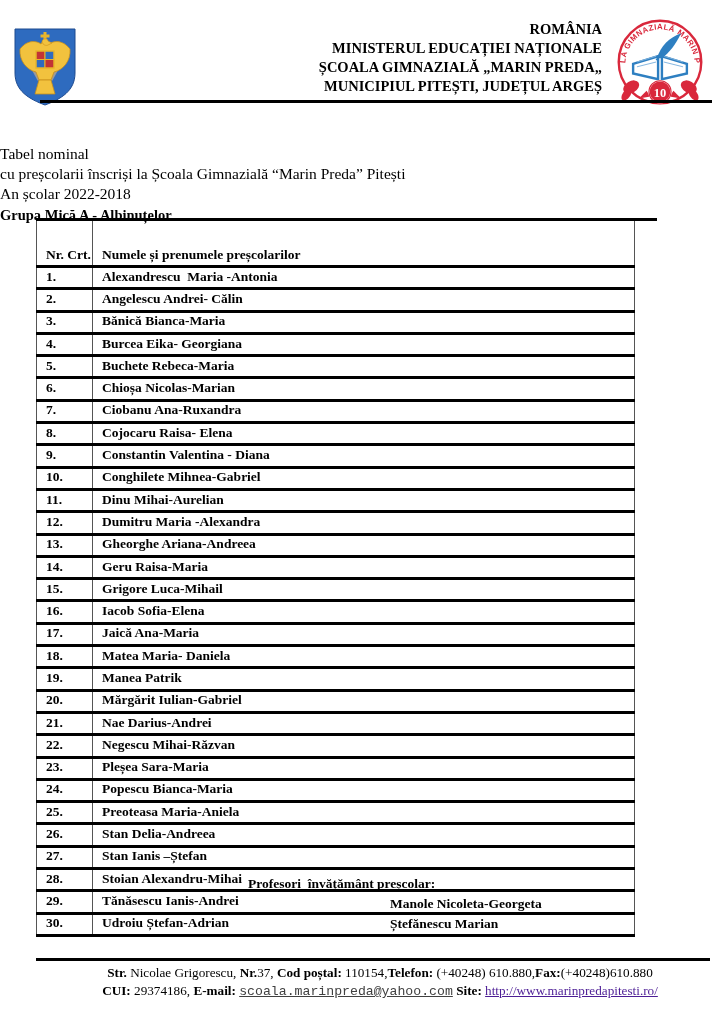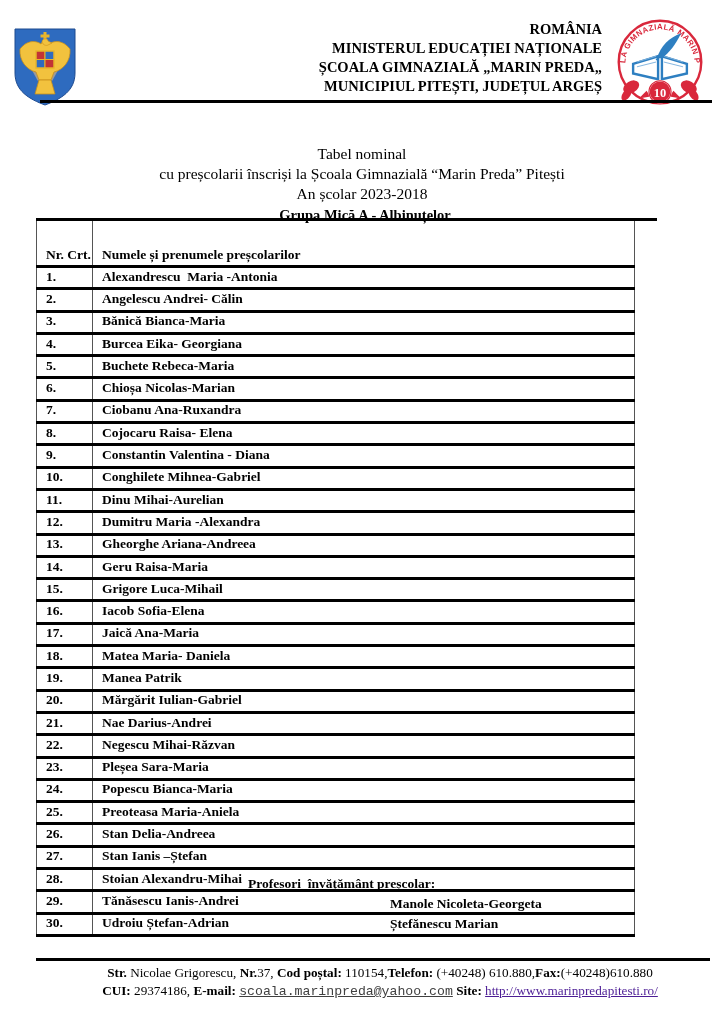--- a/index.html
+++ b/index.html
@@ -6,23 +6,23 @@
   body{width:724px;height:1024px;position:relative;font-family:"Liberation Serif","DejaVu Serif",serif;color:#000;overflow:hidden;}
 
   
   .coat{position:absolute;left:13px;top:28px;width:64px;height:78px;}
   .logo{position:absolute;left:610px;top:14px;width:100px;height:96px;}
   .header-text{position:absolute;left:122px;top:20px;width:480px;text-align:right;
                font-weight:bold;font-size:14.5px;line-height:19px;}
   .header-rule{position:absolute;left:40px;top:100px;width:672px;height:3px;background:#000;}
 
   
-  .title-block{position:absolute;left:0;top:144px;width:724px;text-align:center;
+  .title-block{position:absolute;left:0;top:144px;width:724px;text-align:left;
                font-size:15.5px;line-height:20px;}
-  .title-group{font-weight:bold;font-size:14.5px;margin-top:1px;padding-left:6px;}
+  .title-group{font-weight:bold;font-size:14.5px;margin-top:1px;}
 
   
   .tbl-wrap{position:absolute;left:36px;top:218px;}
   .tbl-top-ext{position:absolute;left:630px;top:218px;width:27px;height:3px;background:#000;}
   table{border-collapse:collapse;width:598px;table-layout:fixed;padding-left:12px;}
   th,td{border-left:1px solid #555;border-right:1px solid #555;
         border-bottom:3px solid #000;border-top:none;
         font-weight:bold;font-size:13.5px;padding:0 0 2px 9px;text-align:left;
         white-space:pre-wrap;overflow:hidden;}
   table{border-top:3px solid #000;}
@@ -105,21 +105,21 @@
   <circle cx="50" cy="81" r="11.5" fill="#d9283c" stroke="#ffffff" stroke-width="1.5"></circle>
   <circle cx="50" cy="81" r="11.5" fill="none" stroke="#d9283c" stroke-width="1.2"></circle>
   <text x="50" y="86" font-size="13" font-weight="bold" fill="#ffffff" text-anchor="middle" font-family="Liberation Serif, serif">10</text>
 </svg>
 
 <div class="header-rule"></div>
 
 <div class="title-block">
   <div>Tabel nominal</div>
   <div>cu preșcolarii înscriși la Școala Gimnazială “Marin Preda” Pitești</div>
-  <div>An școlar 2023-2018</div>
+  <div>An școlar 2022-2018</div>
   <div class="title-group">Grupa Mică A - Albinuțelor</div>
 </div>
 
 <div class="tbl-top-ext"></div>
 <div class="tbl-wrap">
   <table>
     <colgroup>
         <col class="c1">
         <col class="c2">
       </colgroup>

